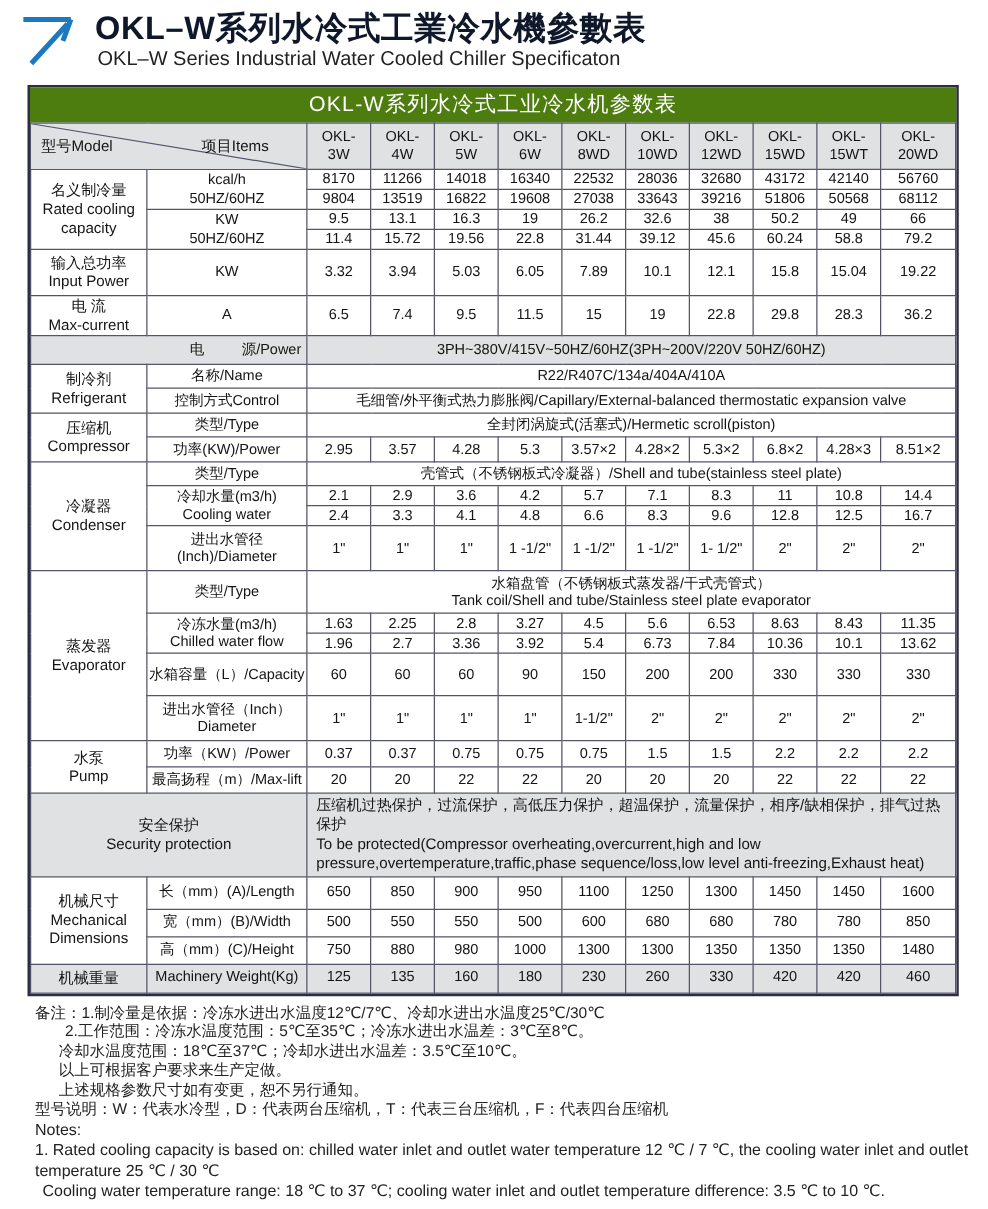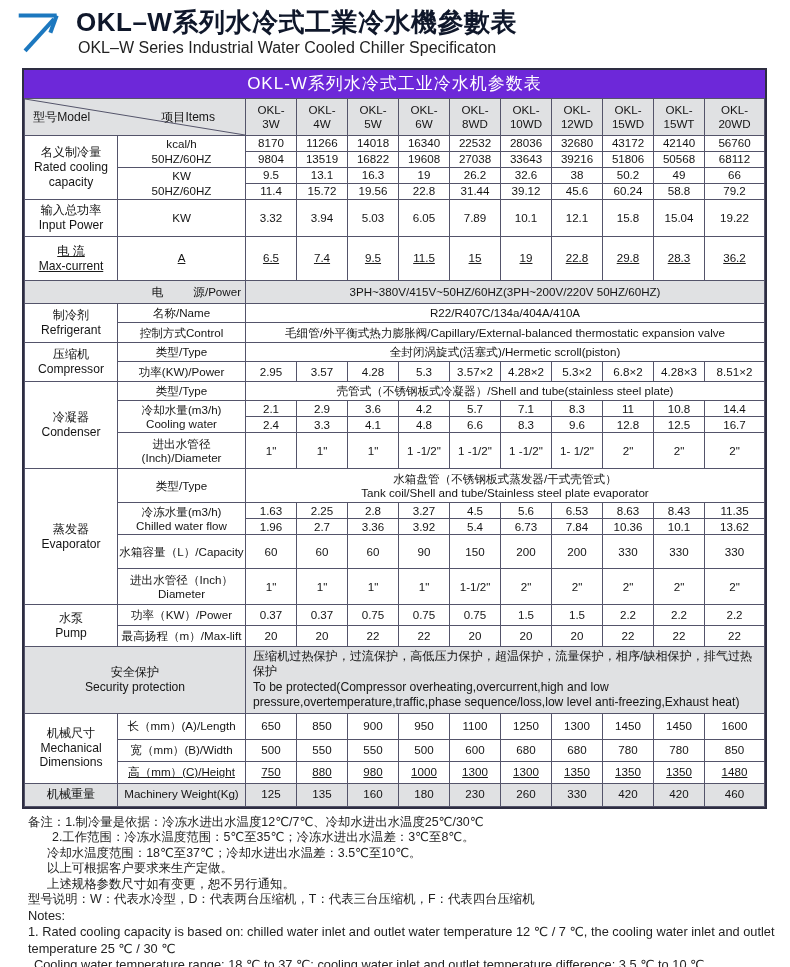--- a/index.html
+++ b/index.html
@@ -10,21 +10,21 @@
     font-family:"Liberation Sans","DejaVu Sans",sans-serif;
   }
   
   .doc-header { position:relative; height:68px; padding:7px 0 0 76px; }
   .arrow-logo { position:absolute; left:16px; top:7px; width:47px; height:46px; }
   .arrow-logo path { stroke:#1c78bf; stroke-width:4.5; fill:none; }
   .title-cn { margin:0; font-size:26px; font-weight:700; letter-spacing:.5px; line-height:30px; color:#0f172a; }
   .title-en { margin:1px 0 0 2px; font-size:16px; font-weight:400; line-height:20px; color:#222; }
   
   .spec-wrap { margin:0 23px 0 22px; border:2px solid #2d2d41; }
-  .blue-bar { background:#6d28d9; color:#ffffff; text-align:center;
+  .blue-bar { background:#4d7c0f; color:#ffffff; text-align:center;
               font-size:17px; height:28px; line-height:28px; letter-spacing:1px; }
   table { border-collapse:collapse; width:100%; table-layout:fixed; }
   td { border:1px solid #54546a; text-align:center; vertical-align:middle;
        font-size:11.6px; line-height:1.22; padding:0 1px; color:#141414; }
   tr.hd td, tr.gy td { background:#e0e1e3; }
   td.lbl  { font-size:12.1px; }
   td.item { font-size:11.6px; }
   td.secu { text-align:left; padding:2px 7px; font-size:12.1px; line-height:1.27; }
   td.corner { position:relative; padding:0; }
   td.corner svg { position:absolute; left:0; top:0; width:100%; height:100%; }
@@ -150,21 +150,21 @@
             <td>3.94</td>
             <td>5.03</td>
             <td>6.05</td>
             <td>7.89</td>
             <td>10.1</td>
             <td>12.1</td>
             <td>15.8</td>
             <td>15.04</td>
             <td>19.22</td>
           </tr>
-          <tr style="height: 44px; text-decoration: underline;">
+          <tr style="height: 32px;">
             <td class="lbl">电 流<br>Max-current</td>
             <td class="item">A</td>
             <td>6.5</td>
             <td>7.4</td>
             <td>9.5</td>
             <td>11.5</td>
             <td>15</td>
             <td>19</td>
             <td>22.8</td>
             <td>29.8</td>
@@ -352,21 +352,21 @@
             <td>550</td>
             <td>550</td>
             <td>500</td>
             <td>600</td>
             <td>680</td>
             <td>680</td>
             <td>780</td>
             <td>780</td>
             <td>850</td>
           </tr>
-          <tr style="height: 22px; text-decoration: underline;">
+          <tr style="height: 22px;">
             <td class="item">高（mm）(C)/Height</td>
             <td>750</td>
             <td>880</td>
             <td>980</td>
             <td>1000</td>
             <td>1300</td>
             <td>1300</td>
             <td>1350</td>
             <td>1350</td>
             <td>1350</td>

